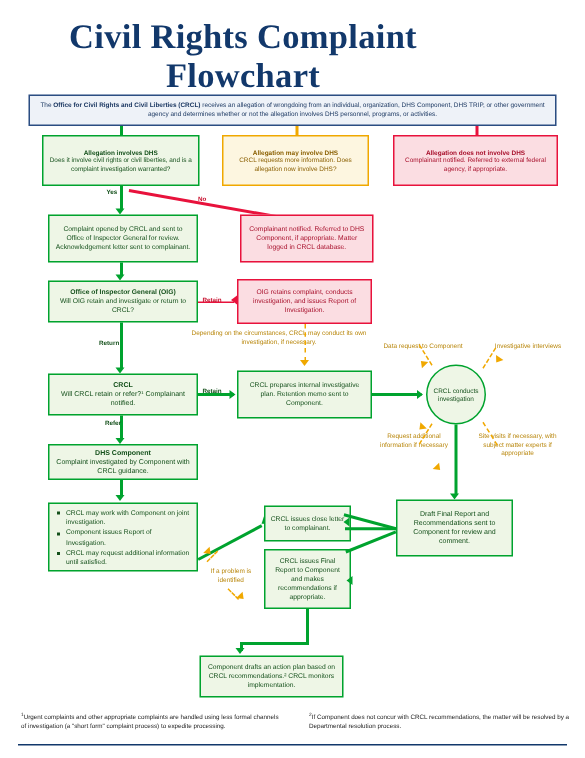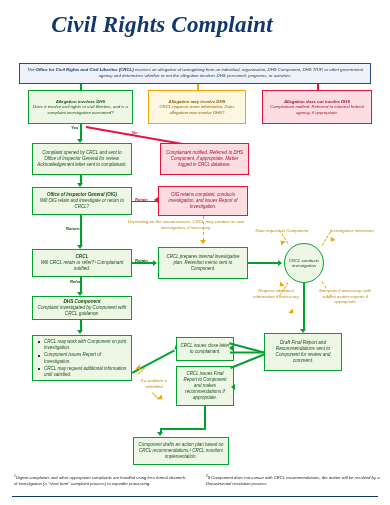--- a/index.html
+++ b/index.html
@@ -1,21 +1,21 @@
 <!DOCTYPE html>
 <html><head>
 <meta charset="utf-8">
 <style>
   html,body{margin:0;padding:0;}
   body{
     width:390px;height:505px;background:#ffffff;
     font-family:"Liberation Sans", sans-serif;
     color:#1a1a1a;overflow:hidden;position:relative;
   }
-  #stage{position:relative;width:324px;height:505px;font-style:italic;}
+  #stage{position:relative;width:324px;height:505px;}
 
   
   .title{
     position:absolute;left:0;right:0;top:12px;text-align:center;
     font-family:"Liberation Serif", serif;
     font-weight:bold;color:#12386b;letter-spacing:.2px;
   }
   .title .l1{font-size:23px;line-height:26px;}
   .title .l2{font-size:23px;line-height:26px;}
 
@@ -107,20 +107,21 @@
   .fn sup{font-size:3.2px;}
   .rule{position:absolute;left:12px;top:496px;width:366px;height:1.2px;background:#12386b;}
 </style>
 </head>
 <body>
 
 <div id="stage">
 
   <div class="title">
     <div class="l1">Civil Rights Complaint</div>
+    <div class="l2">Flowchart</div>
   </div>
 
   <div class="banner">
     <span>The </span><b>Office for Civil Rights and Civil Liberties (CRCL)</b><span> receives an allegation of wrongdoing from an individual, organization, DHS Component, DHS TRIP, or other government agency and determines whether or not the allegation involves DHS personnel, programs, or activities.</span>
   </div>
 
   <div class="stub" style="left:80px;top:84px;height:6px;background:#00a32e;"></div>
   <div class="stub" style="left:197px;top:84px;height:6px;background:#f0a800;"></div>
   <div class="stub" style="left:317px;top:84px;height:6px;background:#e8123c;"></div>
 

